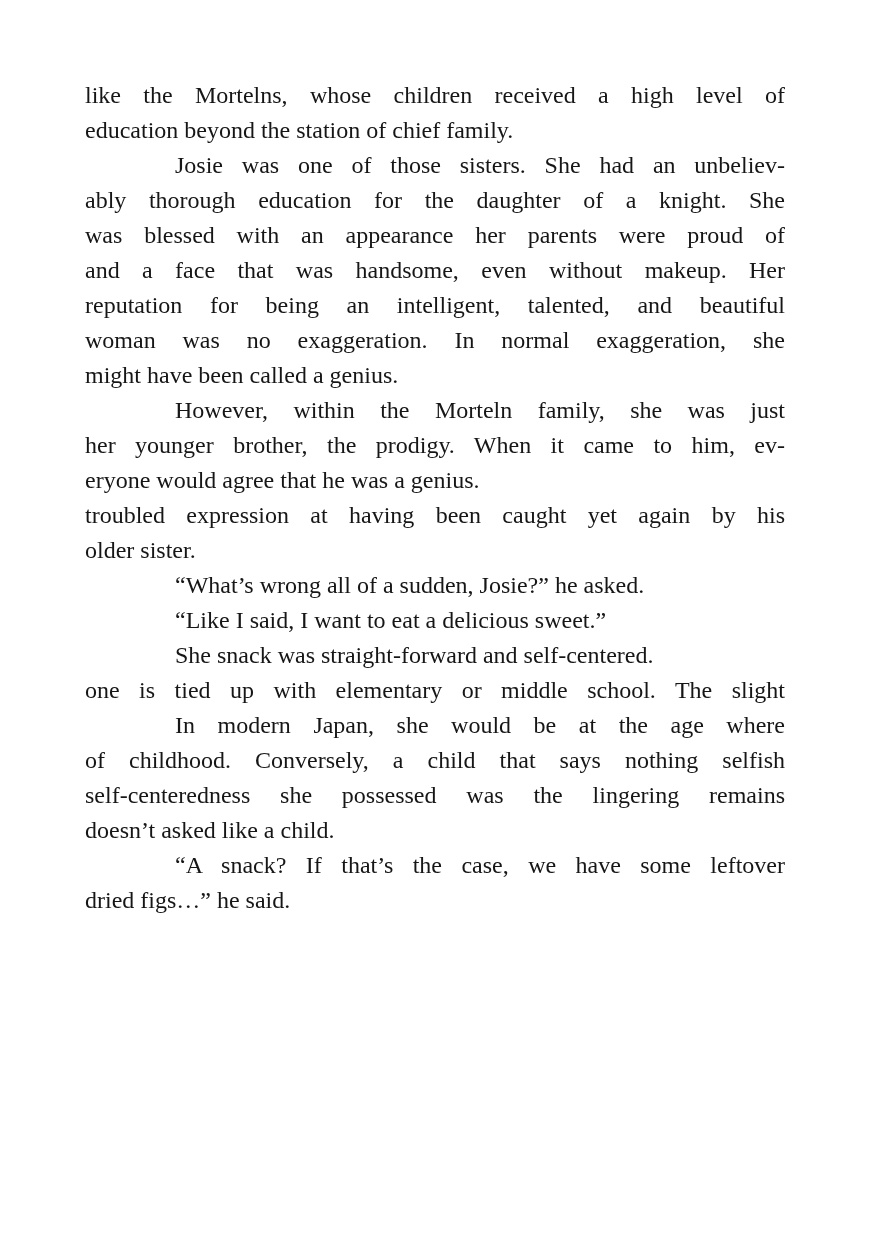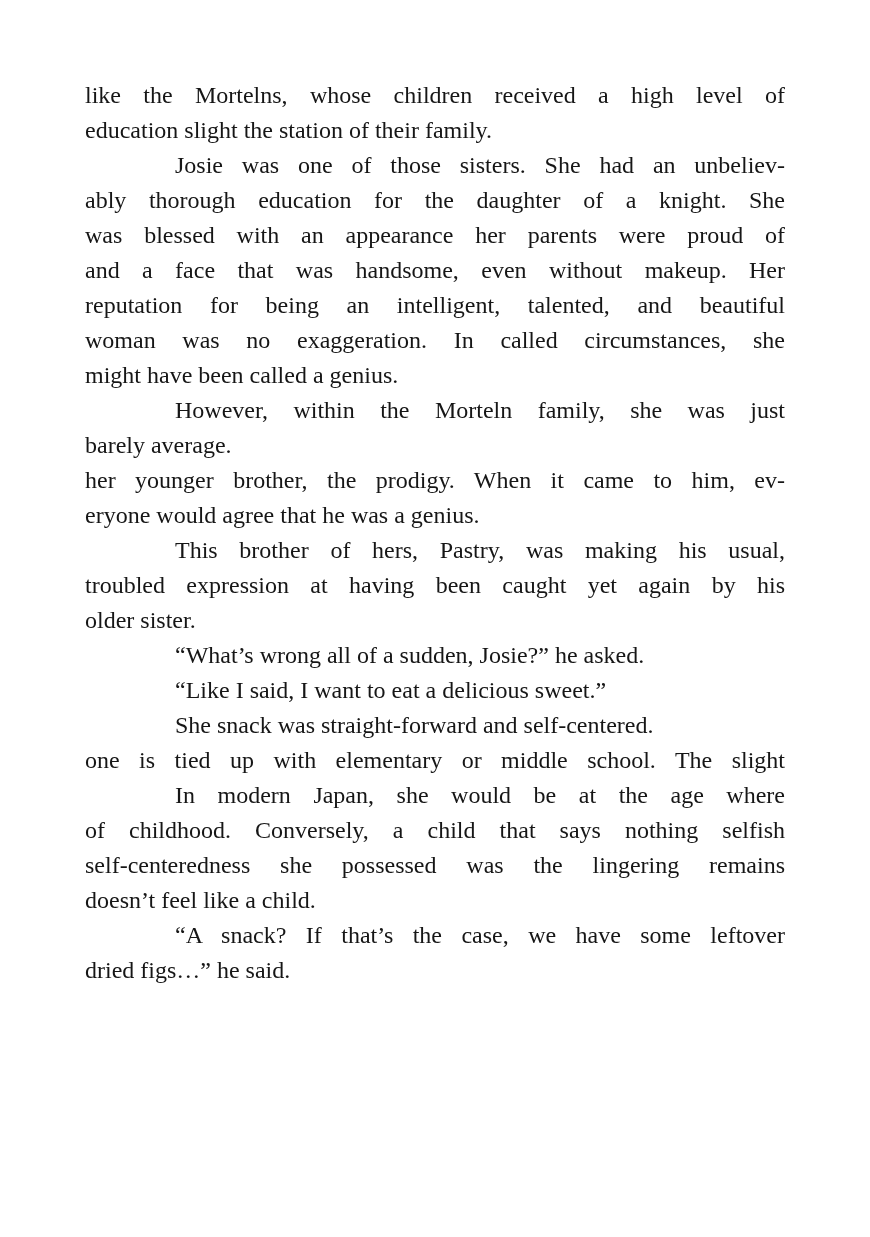--- a/index.html
+++ b/index.html
@@ -41,58 +41,56 @@
     padding-left: 90px;
   }
 </style>
 </head>
 <body style="background: rgb(255, 255, 255);">
 
 <div class="book-page">
   <div class="page-text" style="color: rgb(22, 22, 22);">
       <div class="paragraph">
         <div class="line fill">like the Mortelns, whose children received a high level of</div>
-        <div class="line">education slight the station of their family.</div>
+        <div class="line">education beyond the station of chief family.</div>
       </div>
       <div class="paragraph">
         <div class="line fill indent">Josie was one of those sisters. She had an unbeliev-</div>
         <div class="line fill">ably thorough education for the daughter of a knight. She</div>
         <div class="line fill">was blessed with an appearance her parents were proud of</div>
         <div class="line fill">and a face that was handsome, even without makeup. Her</div>
         <div class="line fill">reputation for being an intelligent, talented, and beautiful</div>
-        <div class="line fill">woman was no exaggeration. In called circumstances, she</div>
+        <div class="line fill">woman was no exaggeration. In normal exaggeration, she</div>
         <div class="line">might have been called a genius.</div>
       </div>
       <div class="paragraph">
         <div class="line fill indent">However, within the Morteln family, she was just</div>
-        <div class="line">barely average.</div>
       </div>
       <div class="paragraph">
         <div class="line fill">her younger brother, the prodigy. When it came to him, ev-</div>
         <div class="line">eryone would agree that he was a genius.</div>
       </div>
       <div class="paragraph">
-        <div class="line fill indent">This brother of hers, Pastry, was making his usual,</div>
         <div class="line fill">troubled expression at having been caught yet again by his</div>
         <div class="line">older sister.</div>
       </div>
       <div class="paragraph">
         <div class="line indent">“What’s wrong all of a sudden, Josie?” he asked.</div>
       </div>
       <div class="paragraph">
         <div class="line indent">“Like I said, I want to eat a delicious sweet.”</div>
       </div>
       <div class="paragraph">
         <div class="line indent">She snack was straight-forward and self-centered.</div>
       </div>
       <div class="paragraph">
         <div class="line fill">one is tied up with elementary or middle school. The slight</div>
         <div class="line fill indent">In modern Japan, she would be at the age where</div>
         <div class="line fill">of childhood. Conversely, a child that says nothing selfish</div>
         <div class="line fill">self-centeredness she possessed was the lingering remains</div>
-        <div class="line">doesn’t feel like a child.</div>
+        <div class="line">doesn’t asked like a child.</div>
       </div>
       <div class="paragraph">
         <div class="line fill indent">“A snack? If that’s the case, we have some leftover</div>
         <div class="line">dried figs…” he said.</div>
       </div>
     </div>
 </div>
 
 </body></html>

